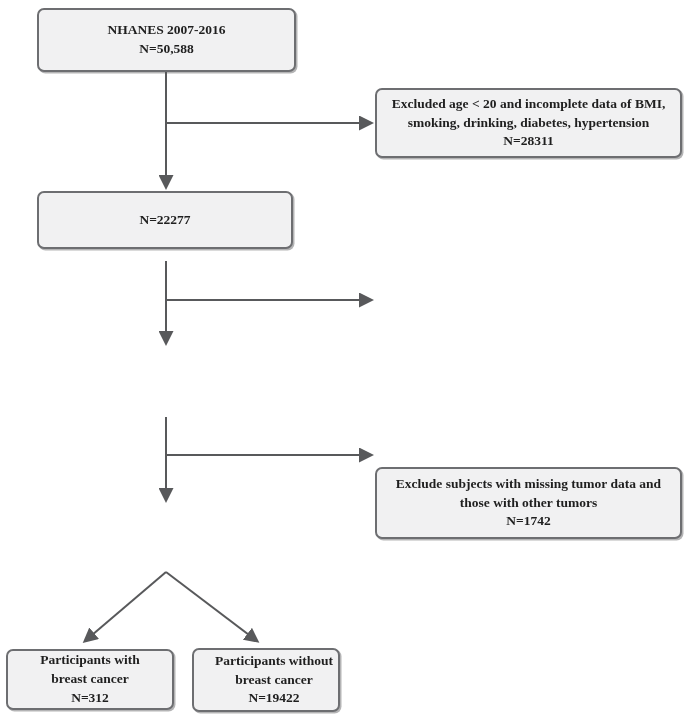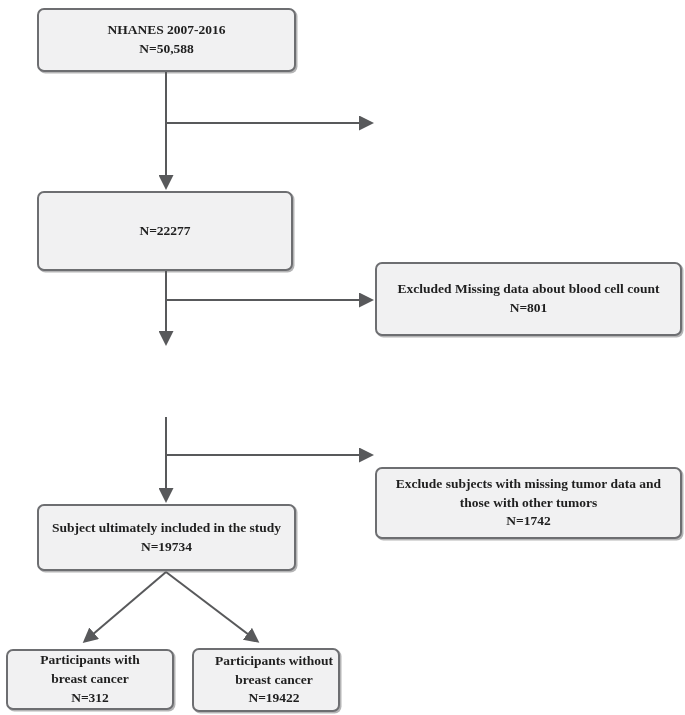--- a/index.html
+++ b/index.html
@@ -41,21 +41,21 @@
     font-weight: 700;
     line-height: 1.4;
     color: var(--text, #1f1f1f);
     text-align: center;
     white-space: pre;
     width: 100%;
   }
   
   .b-nhanes      { left: 37px;  top: 8px;   width: 259px; height: 64px; }
   .b-excl1       { left: 375px; top: 88px;  width: 307px; height: 70px; }
-  .b-n22277      { left: 37px;  top: 191px; width: 256px; height: 80px; }
+  .b-n22277      { left: 37px;  top: 191px; width: 256px; height: 58px; }
   .b-excl2       { left: 375px; top: 262px; width: 307px; height: 74px; }
   .b-n21476      { left: 37px;  top: 347px; width: 256px; height: 70px; }
   .b-excl3       { left: 375px; top: 419px; width: 307px; height: 72px; margin-top: 48px; }
   .b-included    { left: 37px;  top: 504px; width: 259px; height: 67px; }
   .b-with-bc     { left: 6px;   top: 649px; width: 168px; height: 61px; }
   .b-without-bc  { left: 192px; top: 648px; width: 148px; height: 64px; padding-left: 16px; }
 </style>
 </head>
 <body>
 
@@ -75,41 +75,38 @@
     <line x1="165" y1="455" x2="371" y2="455" marker-end="url(#arrow)"></line>
     <line x1="166" y1="572" x2="85" y2="641" marker-end="url(#arrow)"></line>
     <line x1="166" y1="572" x2="257" y2="641" marker-end="url(#arrow)"></line>
   </svg>
 
   <div class="box b-nhanes">
     <div class="box-text">NHANES 2007-2016
 N=50,588</div>
   </div>
 
+  <div class="box b-excl1">
+    <div class="box-text">Excluded age &lt; 20 and incomplete data of BMI,
+smoking, drinking, diabetes, hypertension
+N=28311</div>
+  </div>
 
   <div class="box b-n22277">
     <div class="box-text">N=22277</div>
   </div>
 
-  <div class="box b-excl2">
-    <div class="box-text">Excluded Missing data about blood cell count
-N=801</div>
-  </div>
 
 
   <div class="box b-excl3">
     <div class="box-text">Exclude subjects with missing tumor data and
 those with other tumors
 N=1742</div>
   </div>
 
-  <div class="box b-included">
-    <div class="box-text">Subject ultimately included in the study
-N=19734</div>
-  </div>
 
   <div class="box b-with-bc">
     <div class="box-text">Participants with
 breast cancer
 N=312</div>
   </div>
 
   <div class="box b-without-bc">
     <div class="box-text">Participants without
 breast cancer

